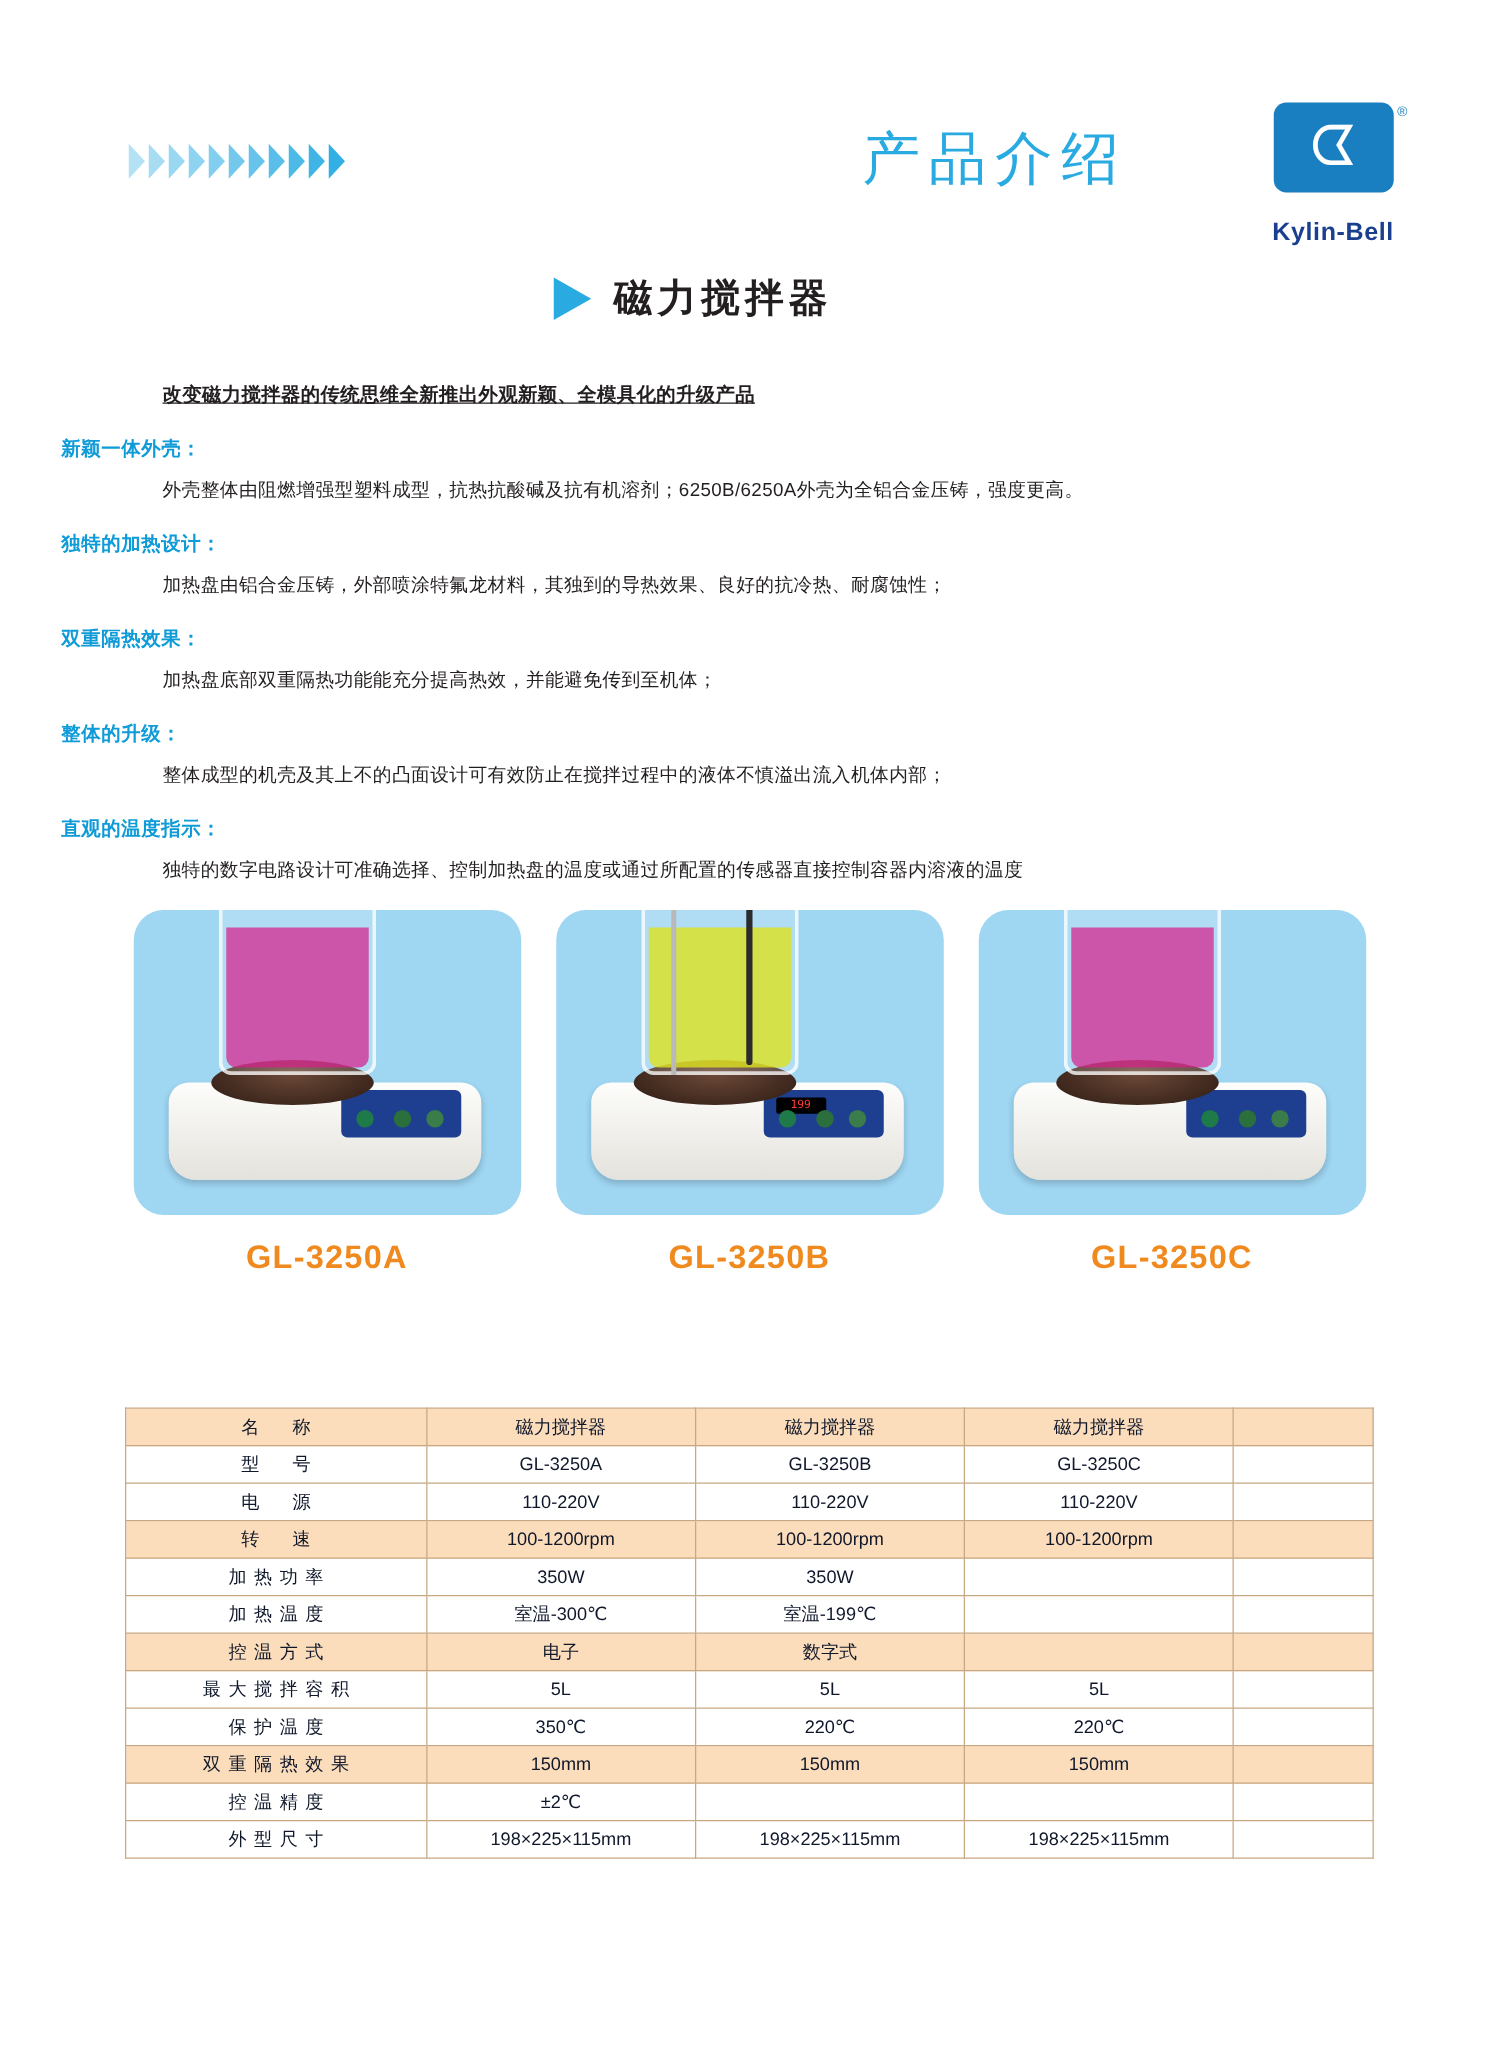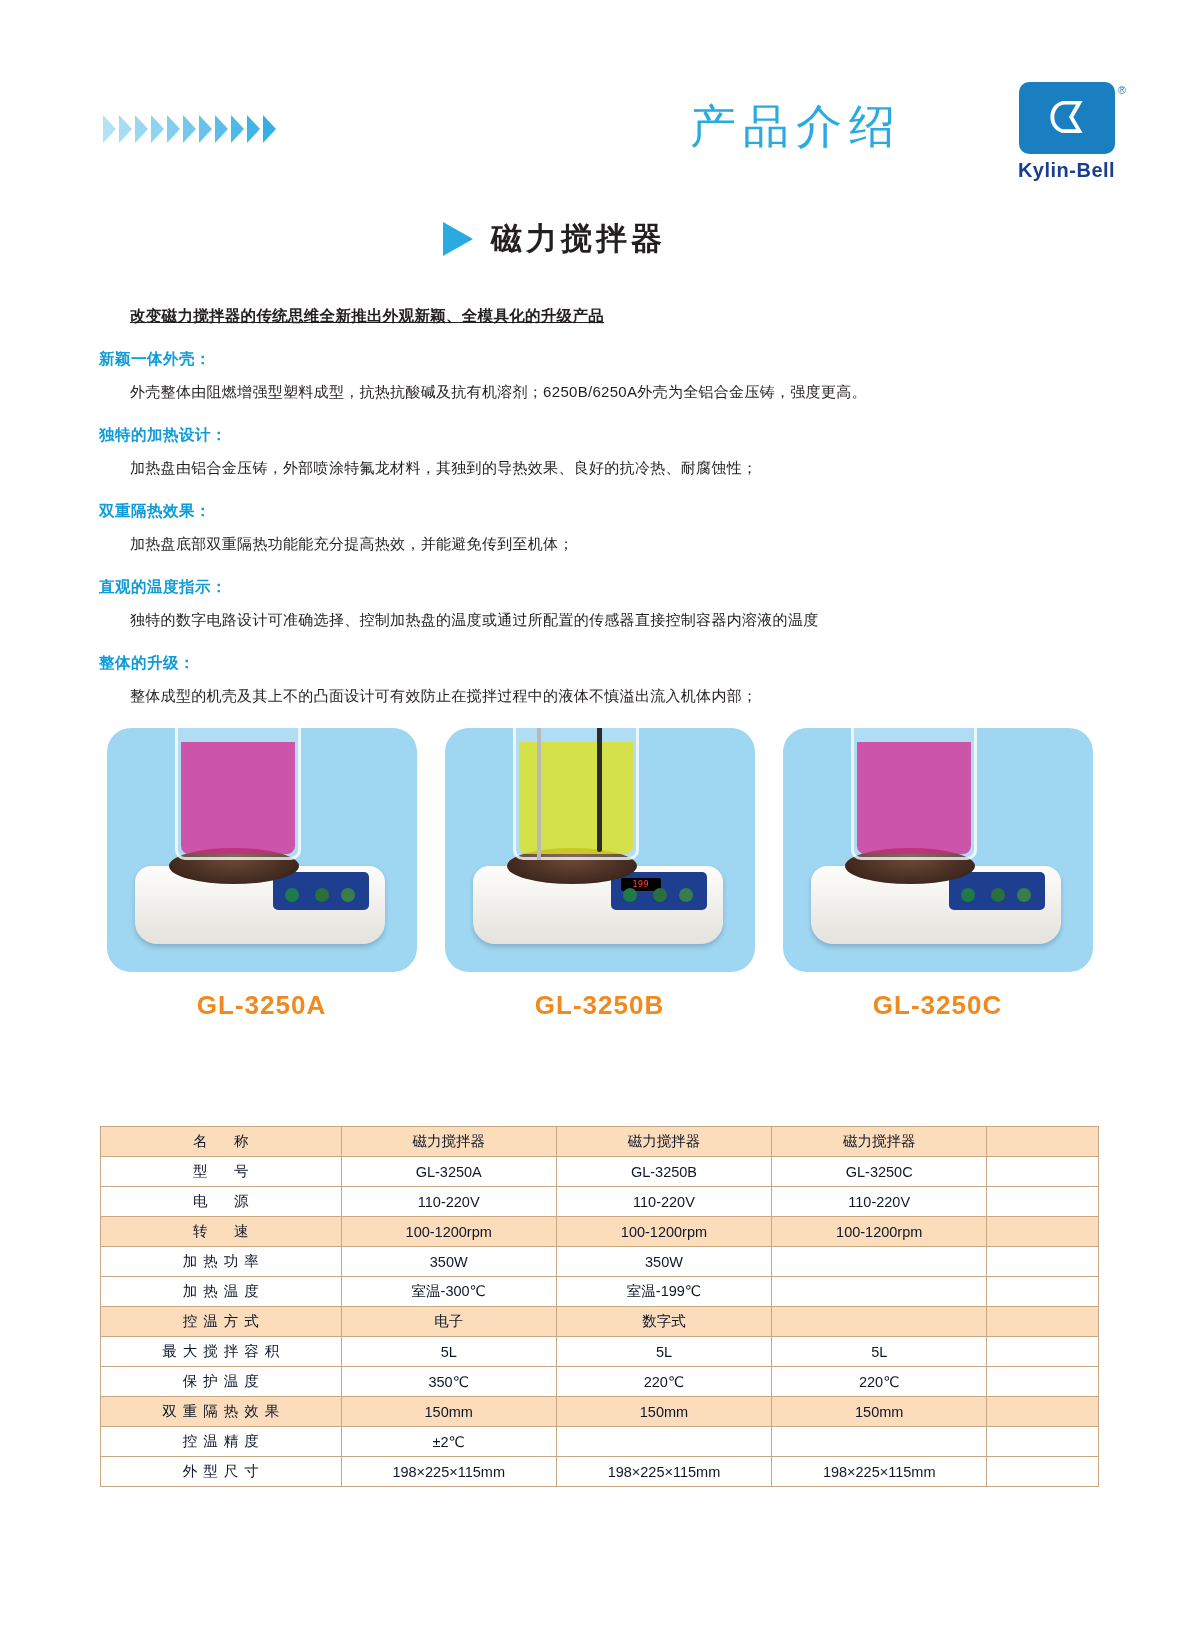--- a/index.html
+++ b/index.html
@@ -75,21 +75,21 @@
     font-family: "DejaVu Serif", serif;
   }
   .logo-reg {
     position: absolute;
     right: 8px;
     top: 2px;
     font-size: 11px;
     color: #1a7fc1;
   }
   .logo-text {
-    margin-top: 5px;
+    margin-top: 21px;
     font-size: 20px;
     font-weight: bold;
     color: #1a3f8f;
     letter-spacing: 0.5px;
   }
 
   
   .product-title-row {
     position: absolute;
     top: 218px;
@@ -121,21 +121,21 @@
   }
   .lead {
     margin: 0 0 22px 130px;
     font-size: 15.5px;
     font-weight: bold;
     color: #231f20;
     letter-spacing: 0.3px;
     text-decoration: underline;
   }
   .sec-head {
-    margin: 0 0 0 99px;
+    margin: 0 0 0 49px;
     font-size: 15.5px;
     font-weight: bold;
     color: #0f9bd7;
     letter-spacing: 0.5px;
   }
   .sec-body {
     margin: 13px 0 23px 130px;
     font-size: 15px;
     color: #231f20;
     letter-spacing: 0.3px;
@@ -351,26 +351,26 @@
   </div>
   <div>
     <div class="sec-head">独特的加热设计：</div>
     <div class="sec-body">加热盘由铝合金压铸，外部喷涂特氟龙材料，其独到的导热效果、良好的抗冷热、耐腐蚀性；</div>
   </div>
   <div>
     <div class="sec-head">双重隔热效果：</div>
     <div class="sec-body">加热盘底部双重隔热功能能充分提高热效，并能避免传到至机体；</div>
   </div>
   <div>
+    <div class="sec-head">整体的升级：</div>
+    <div class="sec-body">整体成型的机壳及其上不的凸面设计可有效防止在搅拌过程中的液体不慎溢出流入机体内部；</div>
+  </div>
+  <div>
     <div class="sec-head">直观的温度指示：</div>
     <div class="sec-body">独特的数字电路设计可准确选择、控制加热盘的温度或通过所配置的传感器直接控制容器内溶液的温度</div>
-  </div>
-  <div>
-    <div class="sec-head">整体的升级：</div>
-    <div class="sec-body">整体成型的机壳及其上不的凸面设计可有效防止在搅拌过程中的液体不慎溢出流入机体内部；</div>
   </div>
 </div>
 
 <div class="cards">
 
   <div class="card">
     <div class="photo">
       <div class="base">
         <div class="panel">
           <div class="knob k1"></div>

